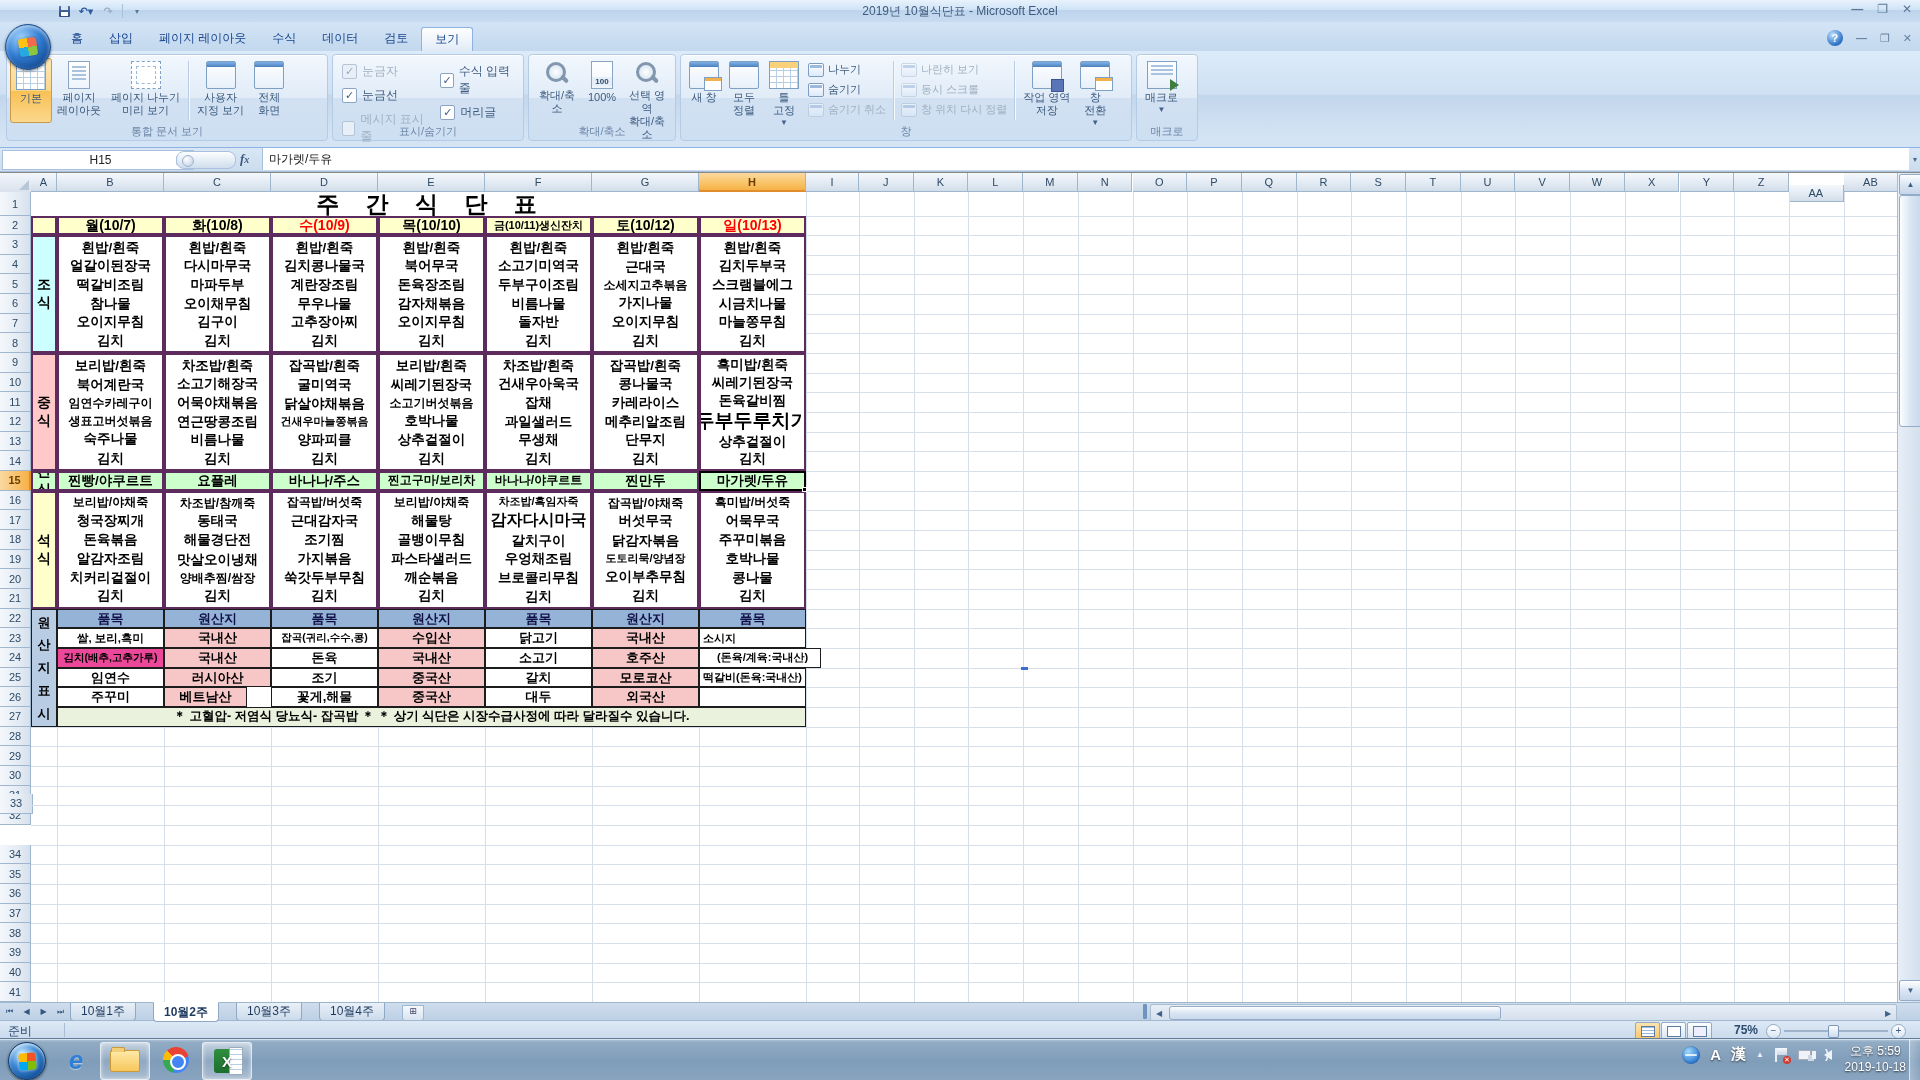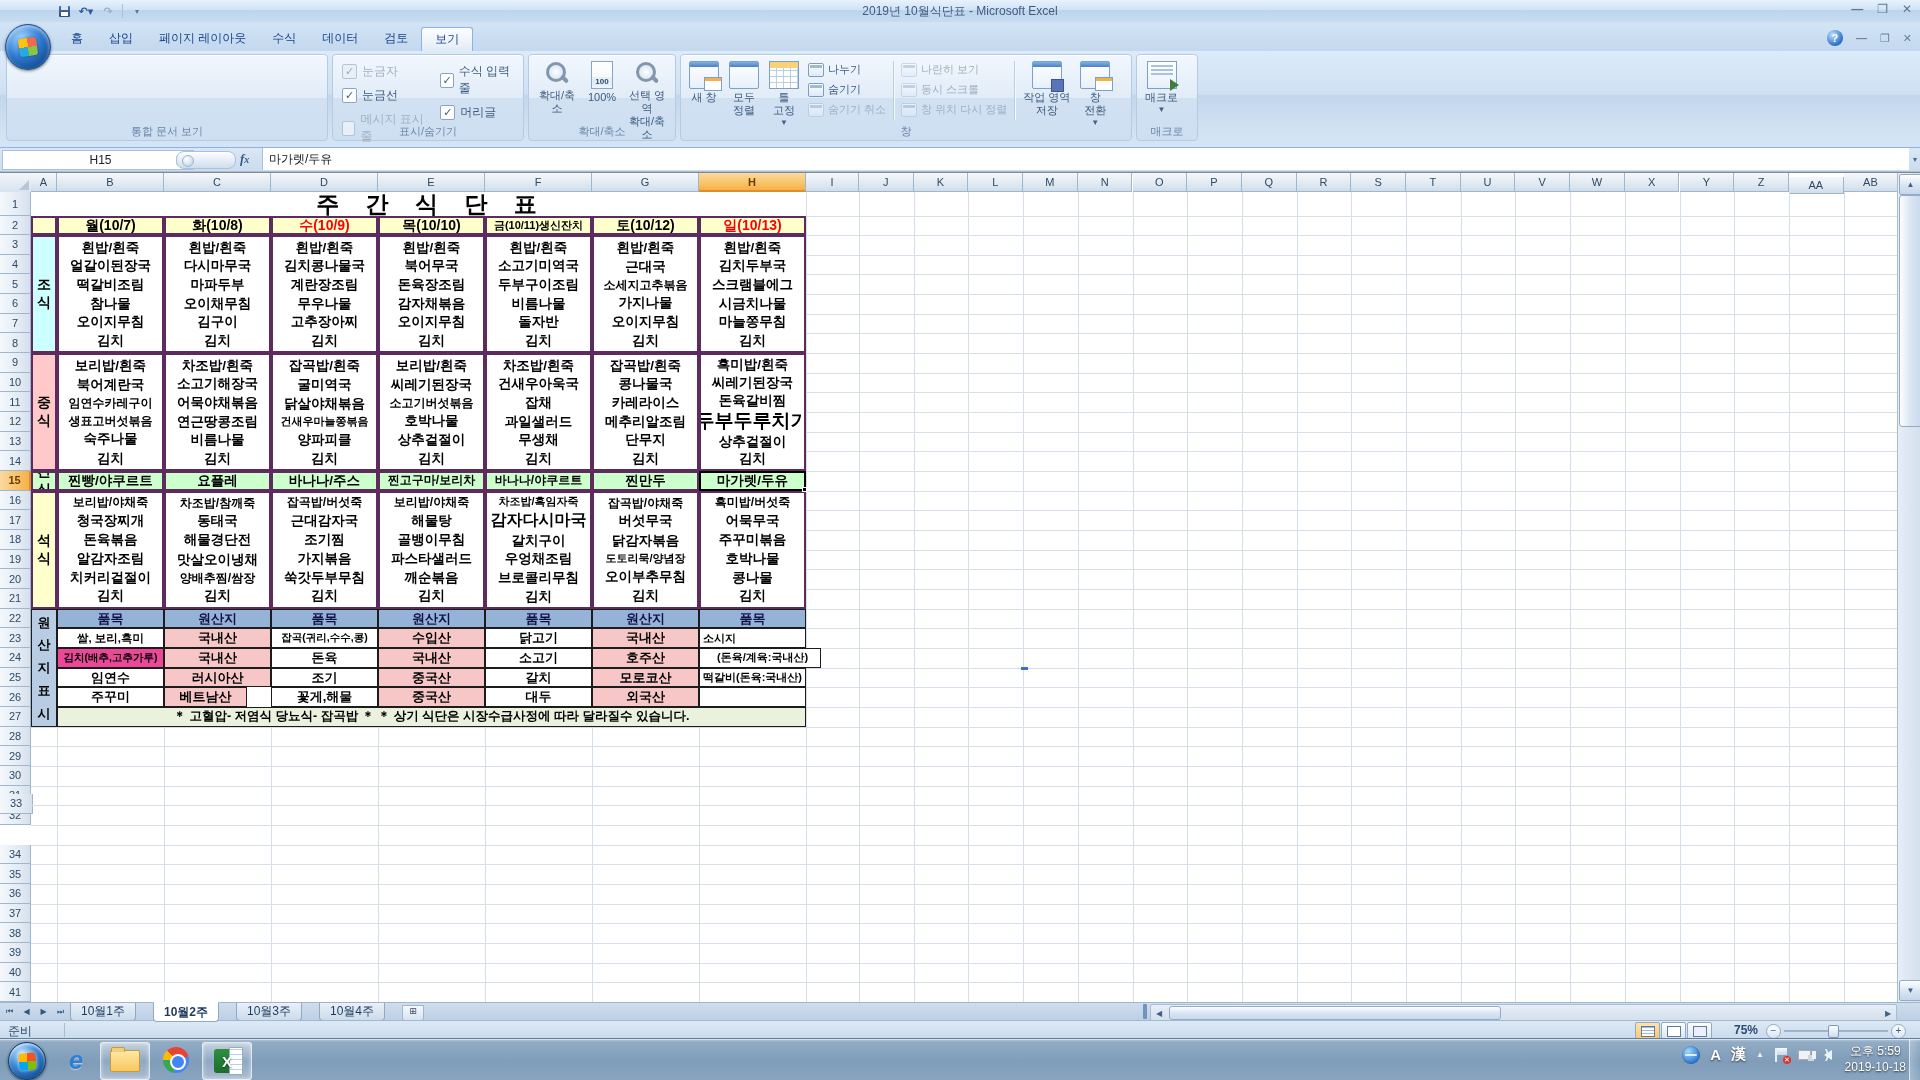--- a/index.html
+++ b/index.html
@@ -289,20 +289,47 @@
     <div class="wc2">
       <span class="helpbtn">?</span>
       <span>—</span>
       <span>❐</span>
       <span>✕</span>
     </div>
   </div>
 
   <div class="ribbon" id="ribbon">
       <div class="rgroup abs" style="left: 6px; top: 3px; width: 322px; height: 87px;">
+        <div class="rg-body">
+          <div class="bigbtn active">
+            <div class="ic i-sheet"></div>
+            <div class="bb-label">기본</div>
+          </div>
+          <div class="bigbtn">
+            <div class="ic i-page"></div>
+            <div class="bb-label">페이지
+레이아웃</div>
+          </div>
+          <div class="bigbtn">
+            <div class="ic i-dash"></div>
+            <div class="bb-label">페이지 나누기
+미리 보기</div>
+          </div>
+          <div class="vsep"></div>
+          <div class="bigbtn">
+            <div class="ic i-win"></div>
+            <div class="bb-label">사용자
+지정 보기</div>
+          </div>
+          <div class="bigbtn">
+            <div class="ic i-win"></div>
+            <div class="bb-label">전체
+화면</div>
+          </div>
+        </div>
         <div class="rg-label">통합 문서 보기</div>
       </div>
       <div class="rgroup abs" style="left: 332px; top: 3px; width: 192px; height: 87px;">
         <div class="rg-body">
           <div class="chkcols">
             <div class="chkcol">
               <div class="chk dis">
                 <div class="box">✓</div>
                 <span>눈금자</span>
               </div>
@@ -452,21 +479,21 @@
       <div class="colhdr abs" style="left: 1241.9px; top: 0px; width: 54.7px; height: 19px;">Q</div>
       <div class="colhdr abs" style="left: 1296.6px; top: 0px; width: 54.7px; height: 19px;">R</div>
       <div class="colhdr abs" style="left: 1351.3px; top: 0px; width: 54.7px; height: 19px;">S</div>
       <div class="colhdr abs" style="left: 1406px; top: 0px; width: 54.7px; height: 19px;">T</div>
       <div class="colhdr abs" style="left: 1460.7px; top: 0px; width: 54.7px; height: 19px;">U</div>
       <div class="colhdr abs" style="left: 1515.4px; top: 0px; width: 54.7px; height: 19px;">V</div>
       <div class="colhdr abs" style="left: 1570.1px; top: 0px; width: 54.7px; height: 19px;">W</div>
       <div class="colhdr abs" style="left: 1624.8px; top: 0px; width: 54.7px; height: 19px;">X</div>
       <div class="colhdr abs" style="left: 1679.5px; top: 0px; width: 54.7px; height: 19px;">Y</div>
       <div class="colhdr abs" style="left: 1734.2px; top: 0px; width: 54.7px; height: 19px;">Z</div>
-      <div class="colhdr abs" style="left: 1788.9px; top: 4px; width: 54.7px; height: 17px;">AA</div>
+      <div class="colhdr abs" style="left: 1788.9px; top: 12px; width: 54.7px; height: 17px;">AA</div>
       <div class="colhdr abs" style="left: 1843.6px; top: 0px; width: 54.7px; height: 19px;">AB</div>
       <div class="rowhdr abs" style="left: 0px; top: 19px; width: 31px; height: 24px;">1</div>
       <div class="rowhdr abs" style="left: 0px; top: 43px; width: 31px; height: 19px;">2</div>
       <div class="rowhdr abs" style="left: 0px; top: 62px; width: 31px; height: 19.67px;">3</div>
       <div class="rowhdr abs" style="left: 0px; top: 81.67px; width: 31px; height: 19.67px;">4</div>
       <div class="rowhdr abs" style="left: 0px; top: 101.34px; width: 31px; height: 19.67px;">5</div>
       <div class="rowhdr abs" style="left: 0px; top: 121.01px; width: 31px; height: 19.67px;">6</div>
       <div class="rowhdr abs" style="left: 0px; top: 140.68px; width: 31px; height: 19.67px;">7</div>
       <div class="rowhdr abs" style="left: 0px; top: 160.35px; width: 31px; height: 19.67px;">8</div>
       <div class="rowhdr abs" style="left: 0px; top: 180.02px; width: 31px; height: 19.67px;">9</div>

